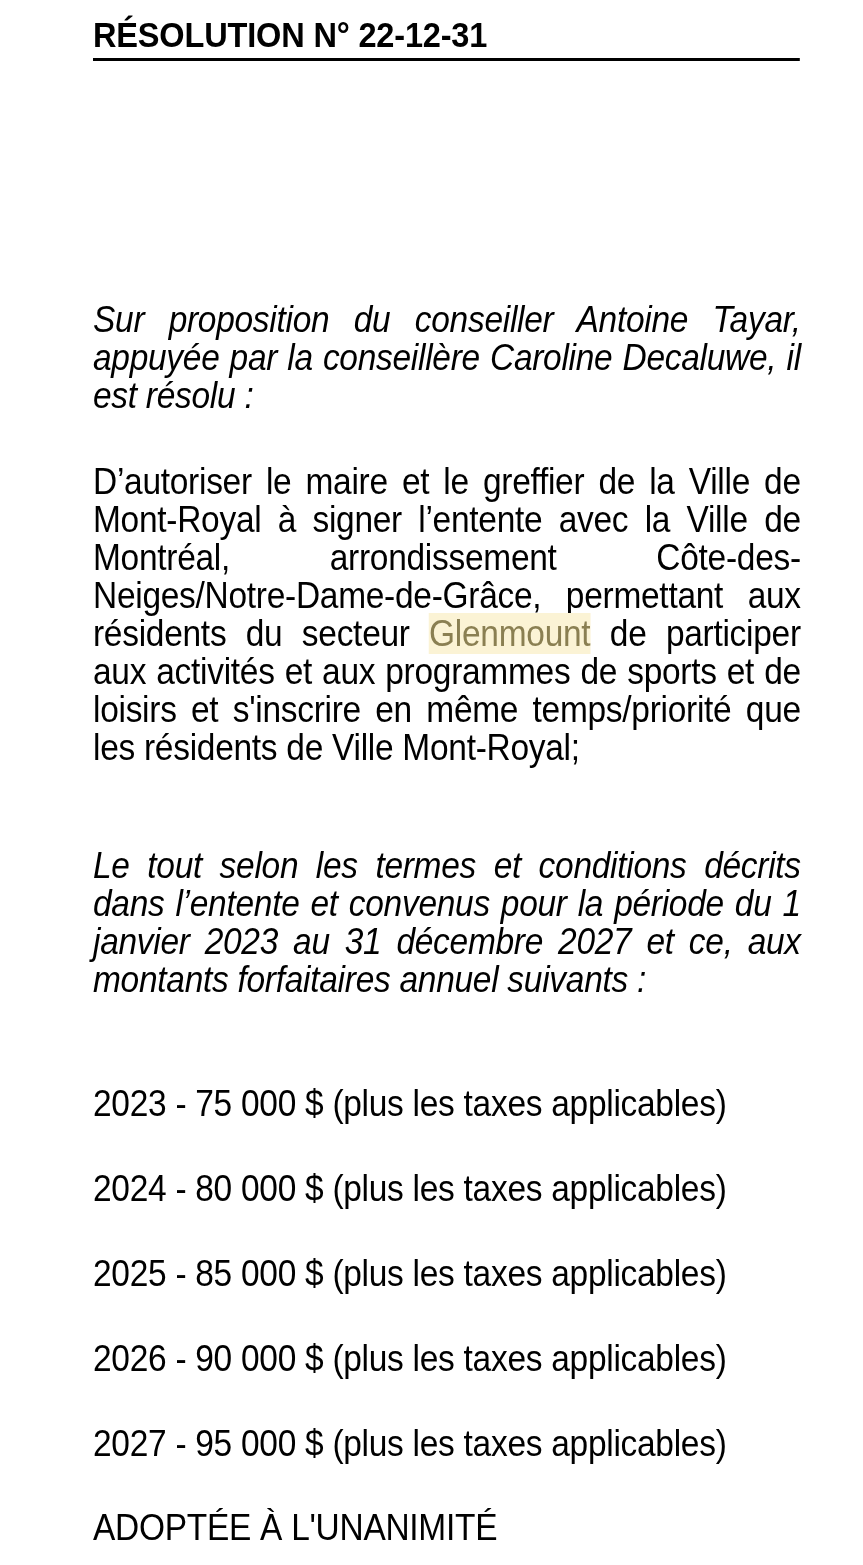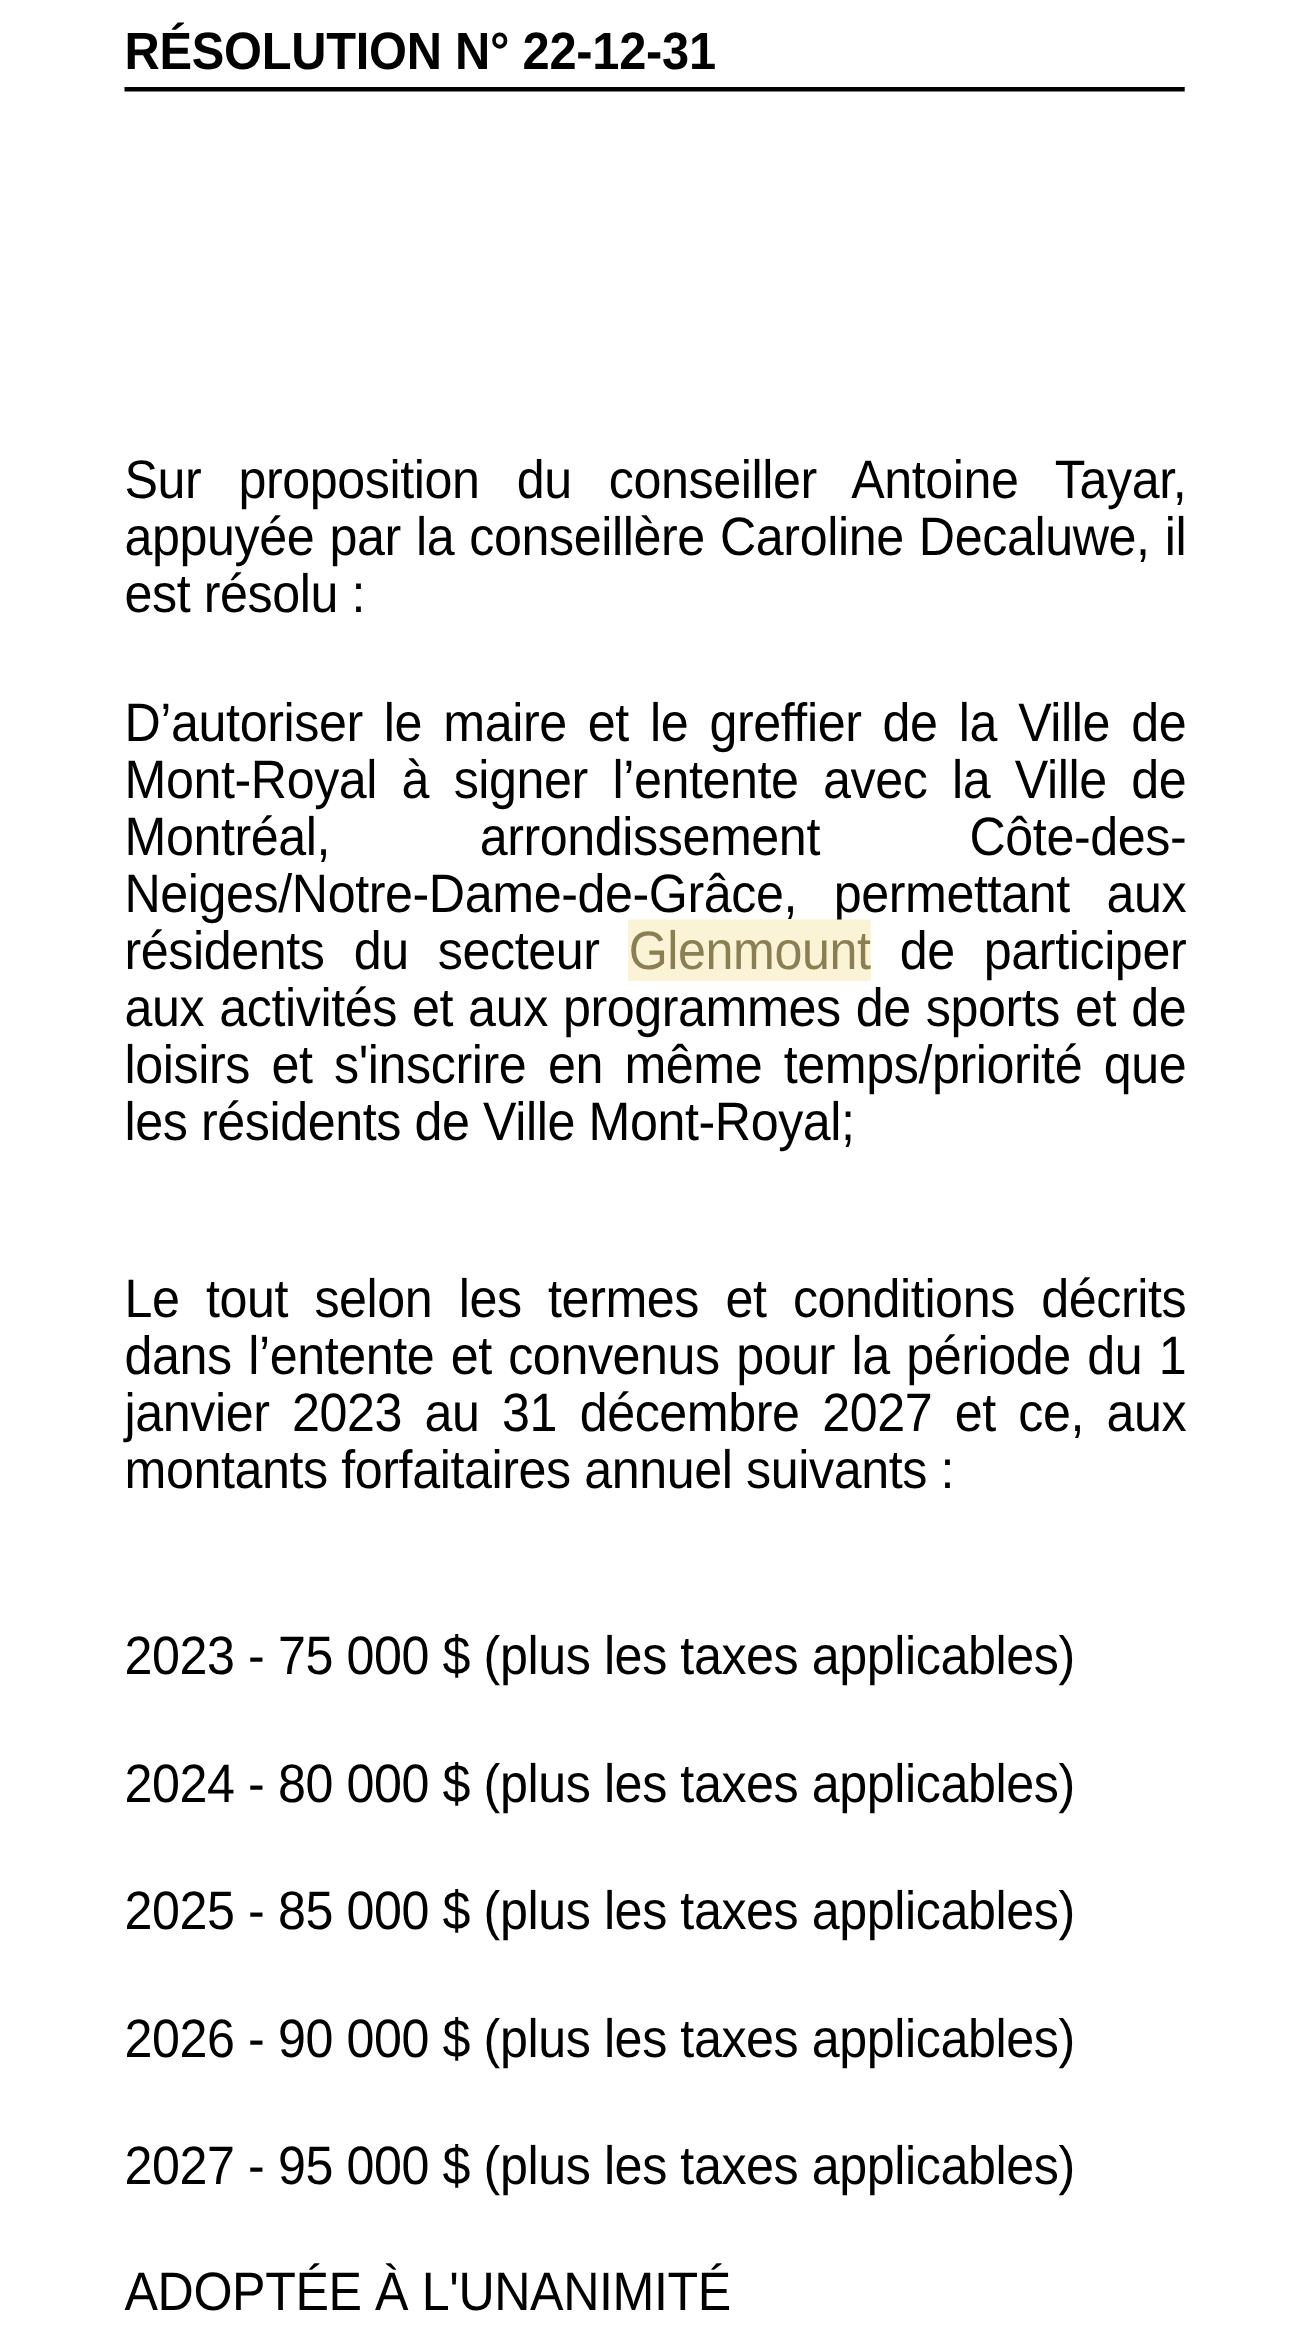--- a/index.html
+++ b/index.html
@@ -13,21 +13,21 @@
     position: relative;
     overflow: hidden;
     font-family: "Liberation Sans", "DejaVu Sans", sans-serif;
     color: #000000;
     -webkit-font-smoothing: antialiased;
   }
 
   
   #page {
     position: absolute;
-    left: 2px;
+    left: 12px;
     top: 0;
     width: 712px;
     height: 1565px;
     background: #ffffff;
   }
 
   
   .narrow {
     font-stretch: condensed;
     transform: scaleX(0.93);
@@ -75,23 +75,23 @@
     font-weight: bold;
   }
 
   
   .hl {
     color: #8a7f52;
     background: #fbf3d5;
   }
 
   
-  #p-proposition { position: absolute; left: 81px; top: 301px;  width: 708px; }
+  #p-proposition { position: absolute; left: 81px; top: 301px;  width: 708px; font-style: italic; }
   #p-autoriser   { position: absolute; left: 81px; top: 463px;  width: 708px; }
-  #p-termes      { position: absolute; left: 81px; top: 847px;  width: 708px; }
+  #p-termes      { position: absolute; left: 81px; top: 847px;  width: 708px; font-style: italic; }
 
   
   #amounts {
     position: absolute;
     left: 81px;
     top: 1085px;
     width: 708px;
   }
   .amount-line {
     font-size: 36px;

